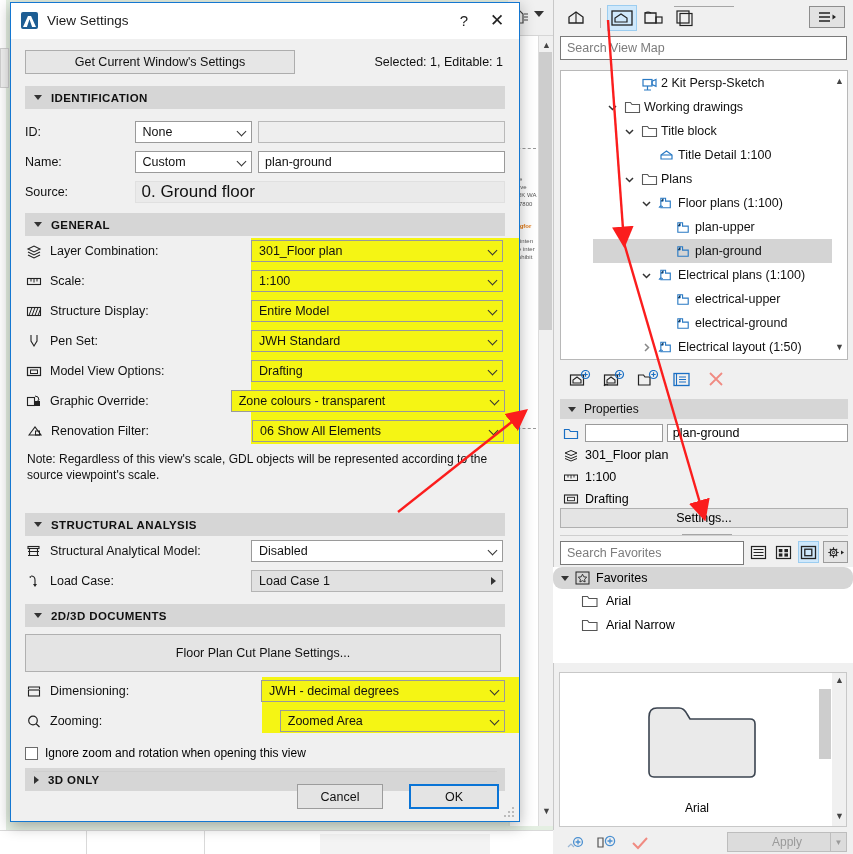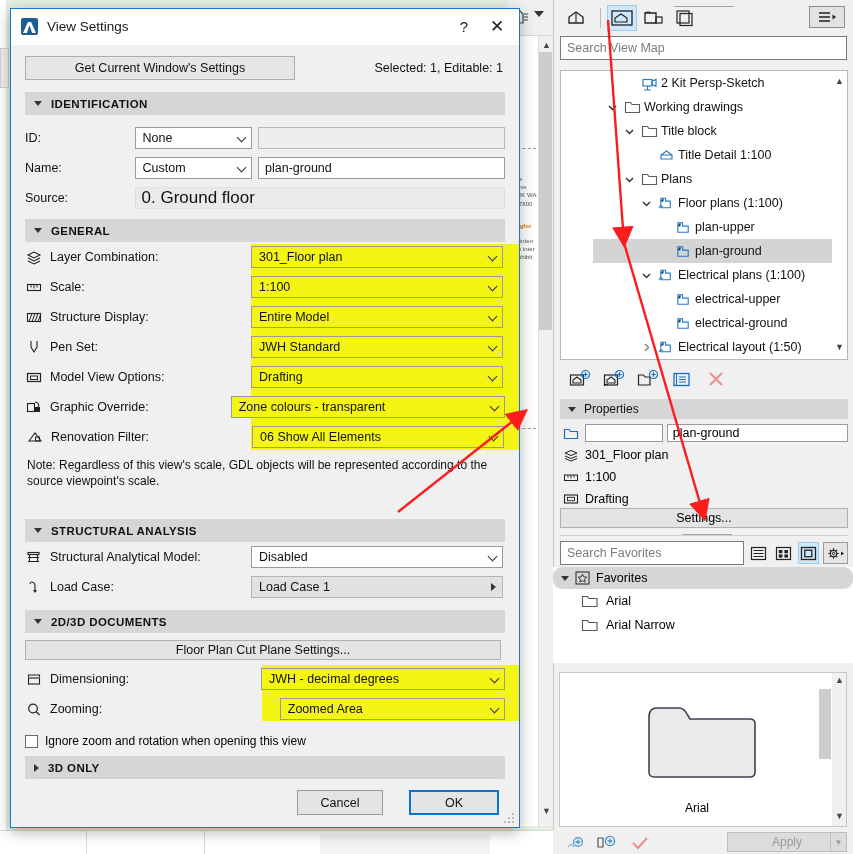--- a/index.html
+++ b/index.html
@@ -24,21 +24,21 @@
   .bg-dash { position:absolute; border-top:1px dashed #999; }
   .bg-topbar { position:absolute; left:508px; top:0; width:45px; height:36px; background:#f0f0f0; border-bottom:1px solid #d6d6d6; }
   .bg-scroll { position:absolute; left:538px; top:36px; width:15px; height:790px; background:#f0f0f0; border-left:1px solid #dcdcdc; }
   .bg-scroll-thumb { position:absolute; left:539px; top:52px; width:13px; height:278px; background:#cdcdcd; }
   .bg-leftthumb { position:absolute; left:0; top:48px; width:9px; height:40px; background:#f0f0f0; border:1px solid #d0d0d0; }
   .bg-bottom-strip { position:absolute; left:0; top:830px; width:553px; height:24px; background:#ffffff; border-top:1px solid #d9d9d9; }
   .bg-bottom-cell { position:absolute; top:830px; height:24px; border-left:1px solid #d9d9d9; }
 
   
   #dialog {
-    position:absolute; left:10px; top:8px; width:510px; height:820px;
+    position:absolute; left:10px; top:2px; width:510px; height:820px;
     background:#f0f0f0; border:1px solid #1477d1;
     box-shadow: 0 4px 14px rgba(0,0,0,0.30);
   }
   .dlg-title {
     height:36px; background:#ffffff; display:flex; align-items:center;
     padding:0 4px 0 10px; border-bottom:1px solid #ffffff;
   }
   .dlg-title .app-ico {
     width:17px; height:17px; margin-right:9px; flex:0 0 auto;
     background:#1d5d93; border-radius:2px; position:relative; overflow:hidden;
@@ -106,21 +106,21 @@
   .flatbox { height:22px; background:#eaeaea; border:1px solid #e0e0e0;
     display:flex; align-items:center; padding:0 6px; font-size:17px; color:#111; }
   .greybox { height:22px; background:#e1e1e1; border:1px solid #b4b4b4;
     display:flex; align-items:center; padding:0 4px 0 7px; font-size:12.5px; color:#111; }
 
   .hl { background:#f5f514 !important; }
   .hl-band { position:absolute; background:#f5f514; }
 
   .note { font-size:12px; color:#111; line-height:16px; padding:5px 2px 0 2px; }
 
-  .btn-wide { height:20px; background:#e4e4e4; border:1px solid #b0b0b0;
+  .btn-wide { height:38px; background:#e4e4e4; border:1px solid #b0b0b0;
     display:flex; align-items:center; justify-content:center; font-size:12.5px; color:#111;
     margin:7px 4px 4px 0; cursor:default; }
 
   .chk-row { display:flex; align-items:center; height:26px; margin-top:4px; }
   .chk { width:13px;height:13px;border:1px solid #6b6b6b;background:#fff;margin-right:7px;flex:0 0 auto; }
 
   .dlg-footer { position:absolute; left:0; bottom:0; width:100%; padding:0 14px; }
   .hr { height:1px; background:#cfcfcf; margin:10px 8px 0 8px; }
   .btns { display:flex; justify-content:flex-end; gap:26px; padding:12px 6px 12px 0; }
   .btn { width:86px; height:25px; background:#e4e4e4; border:1px solid #9c9c9c;
@@ -164,21 +164,21 @@
   .prop-body { position:absolute; left:6px; top:422px; width:288px; }
   .prow { display:flex; align-items:center; height:22px; font-size:12.5px; padding-left:2px; }
   .prow .pi { width:17px; height:15px; margin-right:6px; flex:0 0 auto; display:flex; align-items:center; justify-content:center; }
   .pfield { height:18px; border:1px solid #9a9a9a; background:#fff; display:flex; align-items:center; padding:0 5px; }
   .btn-settings { position:absolute; left:6px; top:508px; width:288px; height:20px;
      background:#e4e4e4; border:1px solid #b0b0b0; display:flex; align-items:center; justify-content:center;
      font-size:12.5px; cursor:default; }
 
   .fav-sep { position:absolute; left:6px; top:535px; width:288px; height:1px; background:#cfcfcf; }
   .fav-grab { position:absolute; left:128px; top:534px; width:50px; height:3px; border-top:1px solid #a6a6a6; }
-  .fav-bar { position:absolute; left:6px; top:541px; width:288px; height:24px; display:flex; align-items:center; }
+  .fav-bar { position:absolute; left:6px; top:541px; width:288px; height:24px; display:flex; }
   .fav-search { width:192px; height:24px; background:#fff; border:1px solid #7a7a7a;
      display:flex; align-items:center; padding:0 6px; font-size:12.5px; color:#7c7c7c; }
   .fav-ico { width:22px;height:22px;margin-left:4px;display:flex;align-items:center;justify-content:center;cursor:default; }
   .fav-ico.sel { background:#cfe8fb; border:1px solid #9ccdf0; }
 
   .fav-list { position:absolute; left:553px; top:567px; width:300px; height:96px; background:#fff; }
   .fav-hdr { height:22px; background:#d6d6d6; display:flex; align-items:center; padding-left:8px; font-size:12.5px;border-radius:9px; }
   .fav-item { height:24px; display:flex; align-items:center; padding-left:28px; font-size:12.5px; }
 
   .preview { position:absolute; left:559px; top:672px; width:288px; height:155px;

